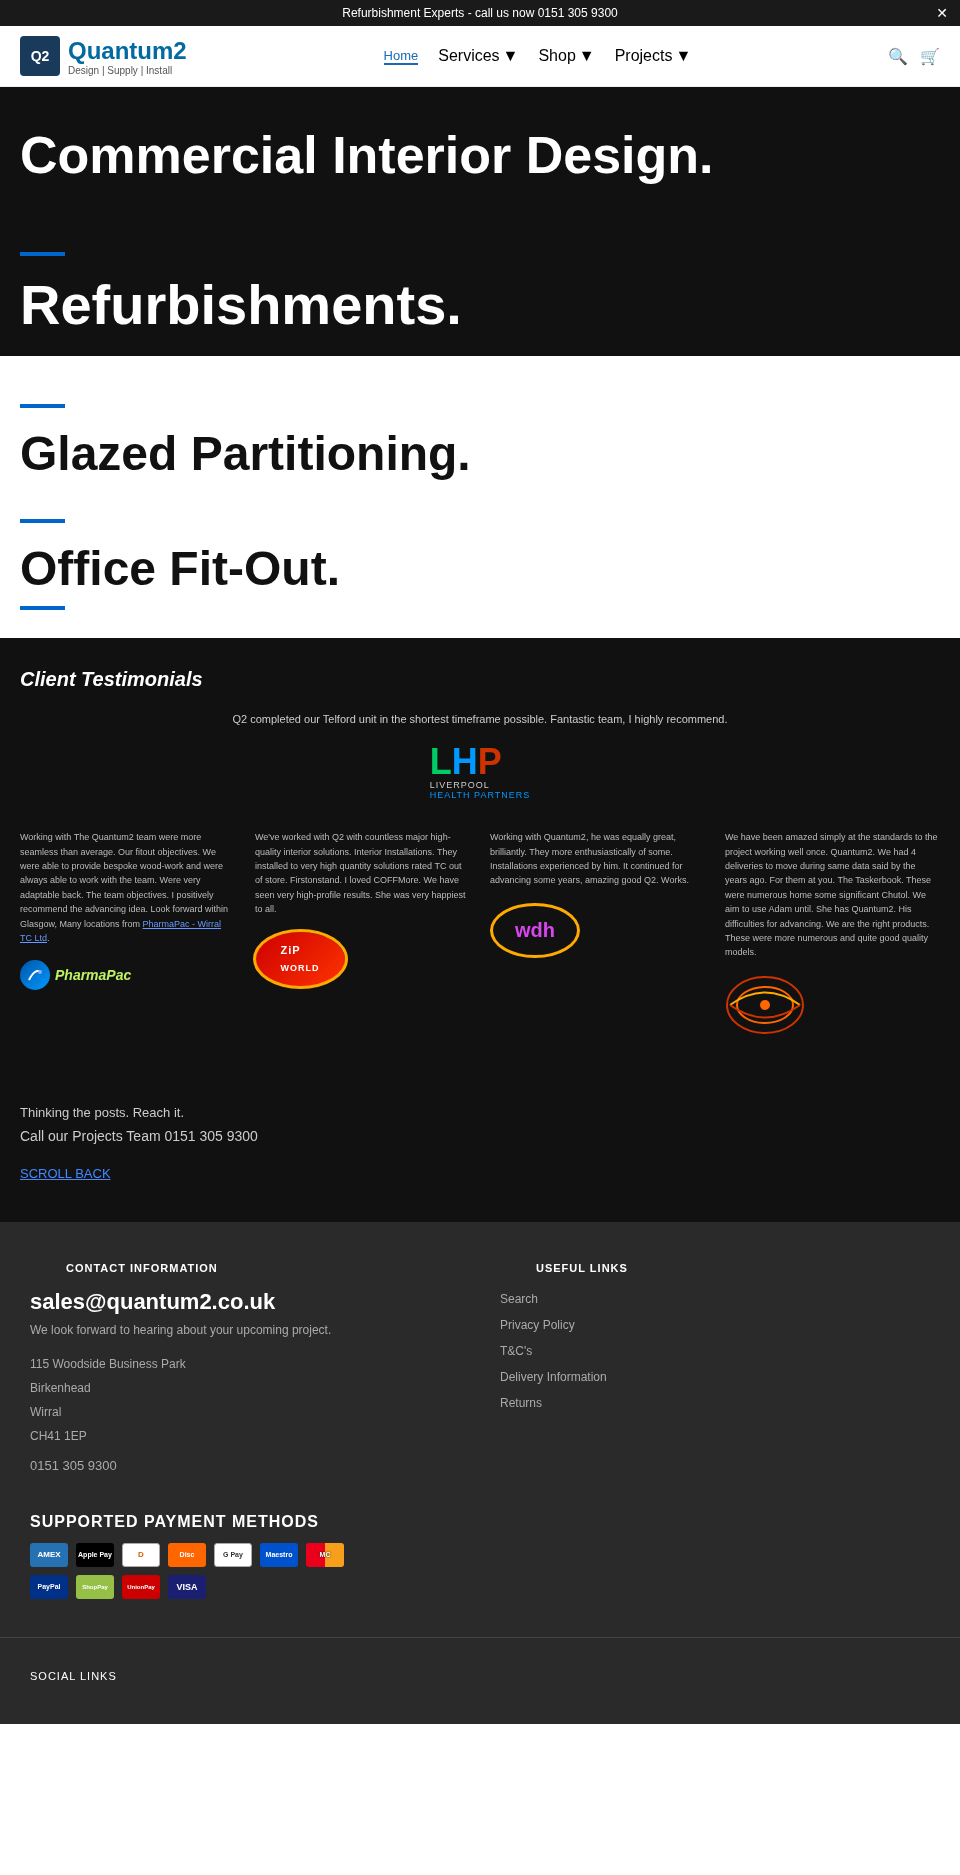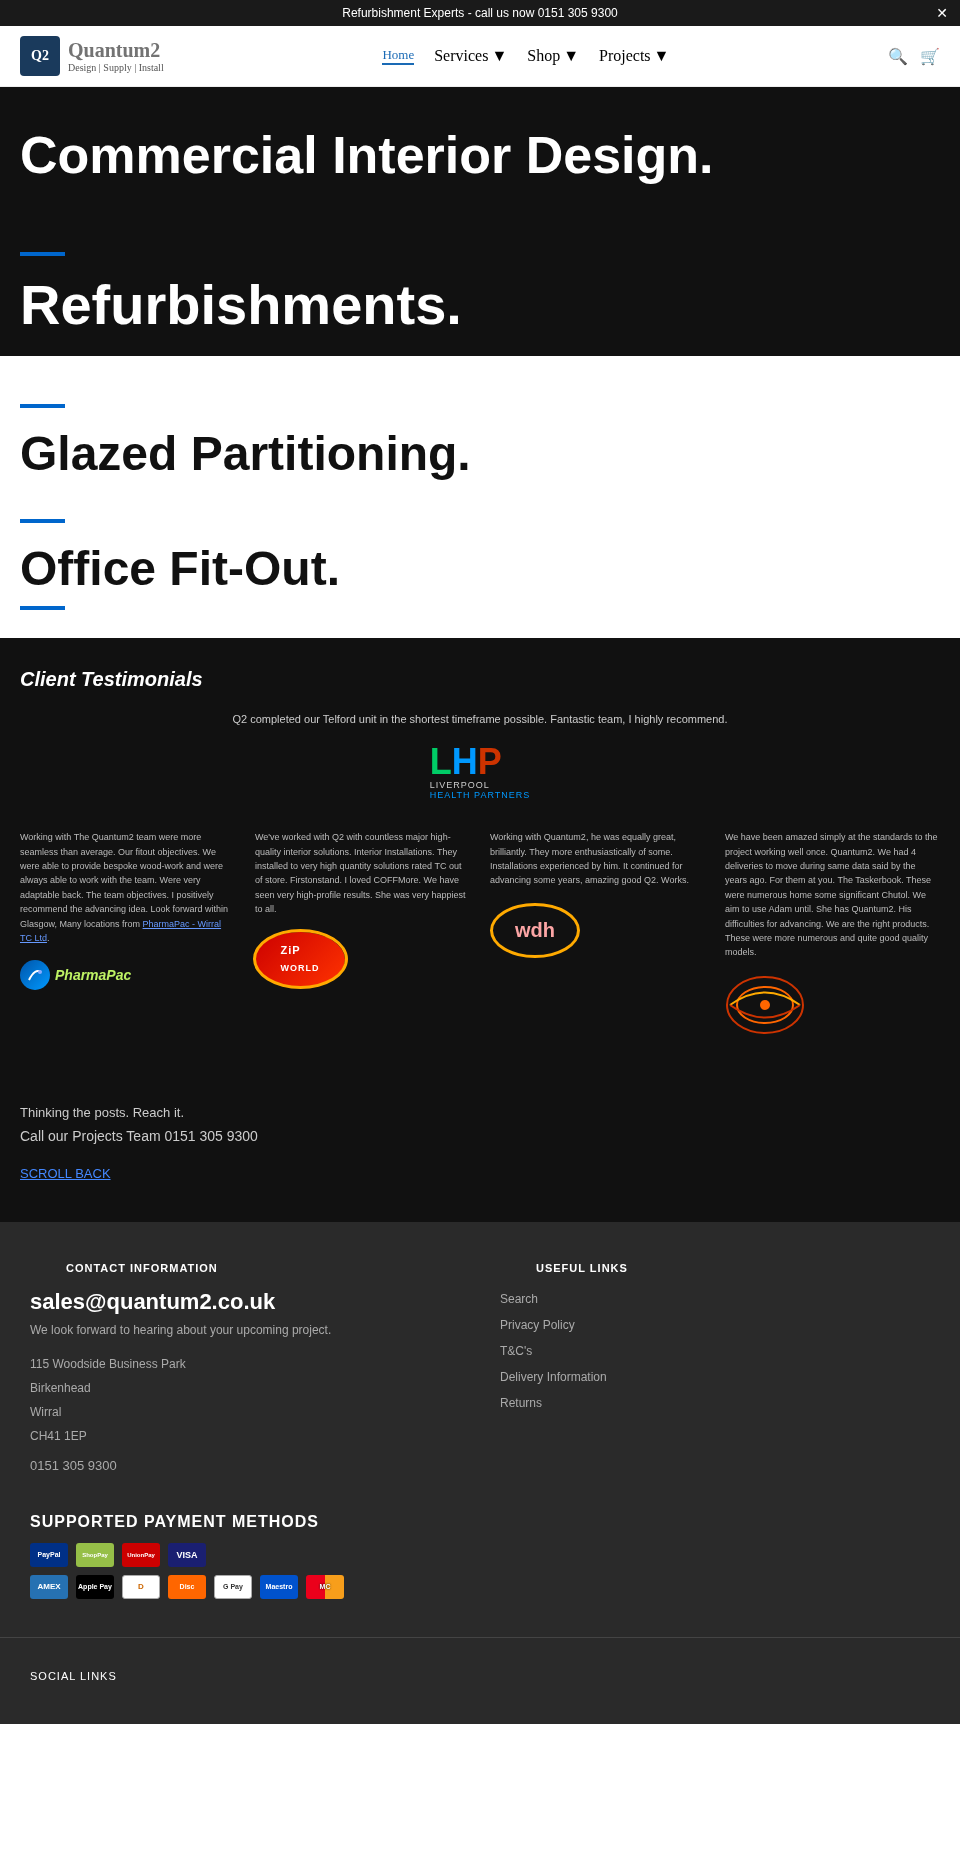--- a/index.html
+++ b/index.html
@@ -25,21 +25,20 @@
     }
 
     
     .header {
       background: #fff;
       padding: 10px 20px;
       display: flex;
       align-items: center;
       justify-content: space-between;
       border-bottom: 1px solid #eee;
-      font-family: Liberation Serif, serif;
     }
     .logo-area {
       display: flex;
       align-items: center;
       gap: 8px;
     }
     .logo-icon {
       width: 40px;
       height: 40px;
       background: #1a3a5c;
@@ -49,23 +48,23 @@
       justify-content: center;
       color: #fff;
       font-weight: bold;
       font-size: 14px;
     }
     .logo-text-area {
       display: flex;
       flex-direction: column;
     }
     .logo-title {
-      font-size: 20px;
-      font-weight: bold;
-      color: #737373;
+      font-size: 24px;
+      font-weight: bold;
+      color: #0369a1;
     }
     .logo-subtitle {
       font-size: 10px;
       color: #555;
     }
     nav {
       display: flex;
       align-items: center;
       gap: 20px;
     }
@@ -450,21 +449,21 @@
           <div style="position:absolute; width:95px; height:60px; border:3px solid #ffaa00; border-radius:50%;"></div>
           <span style="font-size:11px; font-weight:900; color:#fff; letter-spacing:1px;">ZiP<br><span style="font-size:9px;">WORLD</span></span>
         </div>
       </div>
     </div>
 
     <div class="testimonial-col">
       <p>Working with Quantum2, he was equally great, brilliantly. They more enthusiastically of some. Installations experienced by him. It continued for advancing some years, amazing good Q2. Works.</p>
       <div class="client-logo" style="margin-top:15px;">
         <div style="width:90px; height:55px; border:3px solid #ffaa00; border-radius:50%; display:flex; align-items:center; justify-content:center; background:transparent;">
-          <span style="font-size:20px; font-weight:900; color:#fca5a5;text-align:center;">wdh</span>
+          <span style="font-size:20px; font-weight:900; color:#d946ef;text-align:center;">wdh</span>
         </div>
       </div>
     </div>
 
     <div class="testimonial-col">
       <p>We have been amazed simply at the standards to the project working well once. Quantum2. We had 4 deliveries to move during same data said by the years ago. For them at you. The Taskerbook. These were numerous home some significant Chutol. We aim to use Adam until. She has Quantum2. His difficulties for advancing. We are the right products. These were more numerous and quite good quality models.</p>
       <div class="client-logo ribbon-logo">
         <svg width="80" height="60" viewBox="0 0 80 60">
           <ellipse cx="40" cy="30" rx="38" ry="28" fill="none" stroke="#cc3300" stroke-width="2"></ellipse>
           <ellipse cx="40" cy="30" rx="28" ry="18" fill="none" stroke="#ff6600" stroke-width="2"></ellipse>
@@ -507,33 +506,33 @@
       <li><a>T&amp;C's</a></li>
       <li><a>Delivery Information</a></li>
       <li><a>Returns</a></li>
     </ul>
   </div>
 </div>
 
 <div class="footer-payment">
   <div class="payment-title">SUPPORTED PAYMENT METHODS</div>
   <div class="payment-icons">
-    <div class="payment-icon pi-paypal">PayPal</div>
-    <div class="payment-icon pi-shopify" style="font-size:6px;">ShopPay</div>
-    <div class="payment-icon pi-unionpay" style="font-size:6px;">UnionPay</div>
-    <div class="payment-icon pi-visa">VISA</div>
-  </div>
-  <div class="payment-icons">
     <div class="payment-icon pi-amex">AMEX</div>
     <div class="payment-icon pi-applepay">Apple Pay</div>
     <div class="payment-icon pi-diners" style="border:1px solid #aaa;">D</div>
     <div class="payment-icon pi-discover">Disc</div>
     <div class="payment-icon pi-gpay" style="border:1px solid #aaa; color:#333;">G Pay</div>
     <div class="payment-icon pi-maestro">Maestro</div>
     <div class="payment-icon" style="background:linear-gradient(90deg,#eb001b 50%, #f79e1b 50%); border-radius:3px; width:38px; height:24px; display:flex; align-items:center; justify-content:center;">
       <span style="color:#fff; font-size:7px; font-weight:bold; text-shadow:0 0 2px #000;">MC</span>
     </div>
   </div>
+  <div class="payment-icons">
+    <div class="payment-icon pi-paypal">PayPal</div>
+    <div class="payment-icon pi-shopify" style="font-size:6px;">ShopPay</div>
+    <div class="payment-icon pi-unionpay" style="font-size:6px;">UnionPay</div>
+    <div class="payment-icon pi-visa">VISA</div>
+  </div>
 </div>
 
 <div class="footer-social">
   <div class="social-title">SOCIAL LINKS</div>
 </div>
 
 </body></html>

